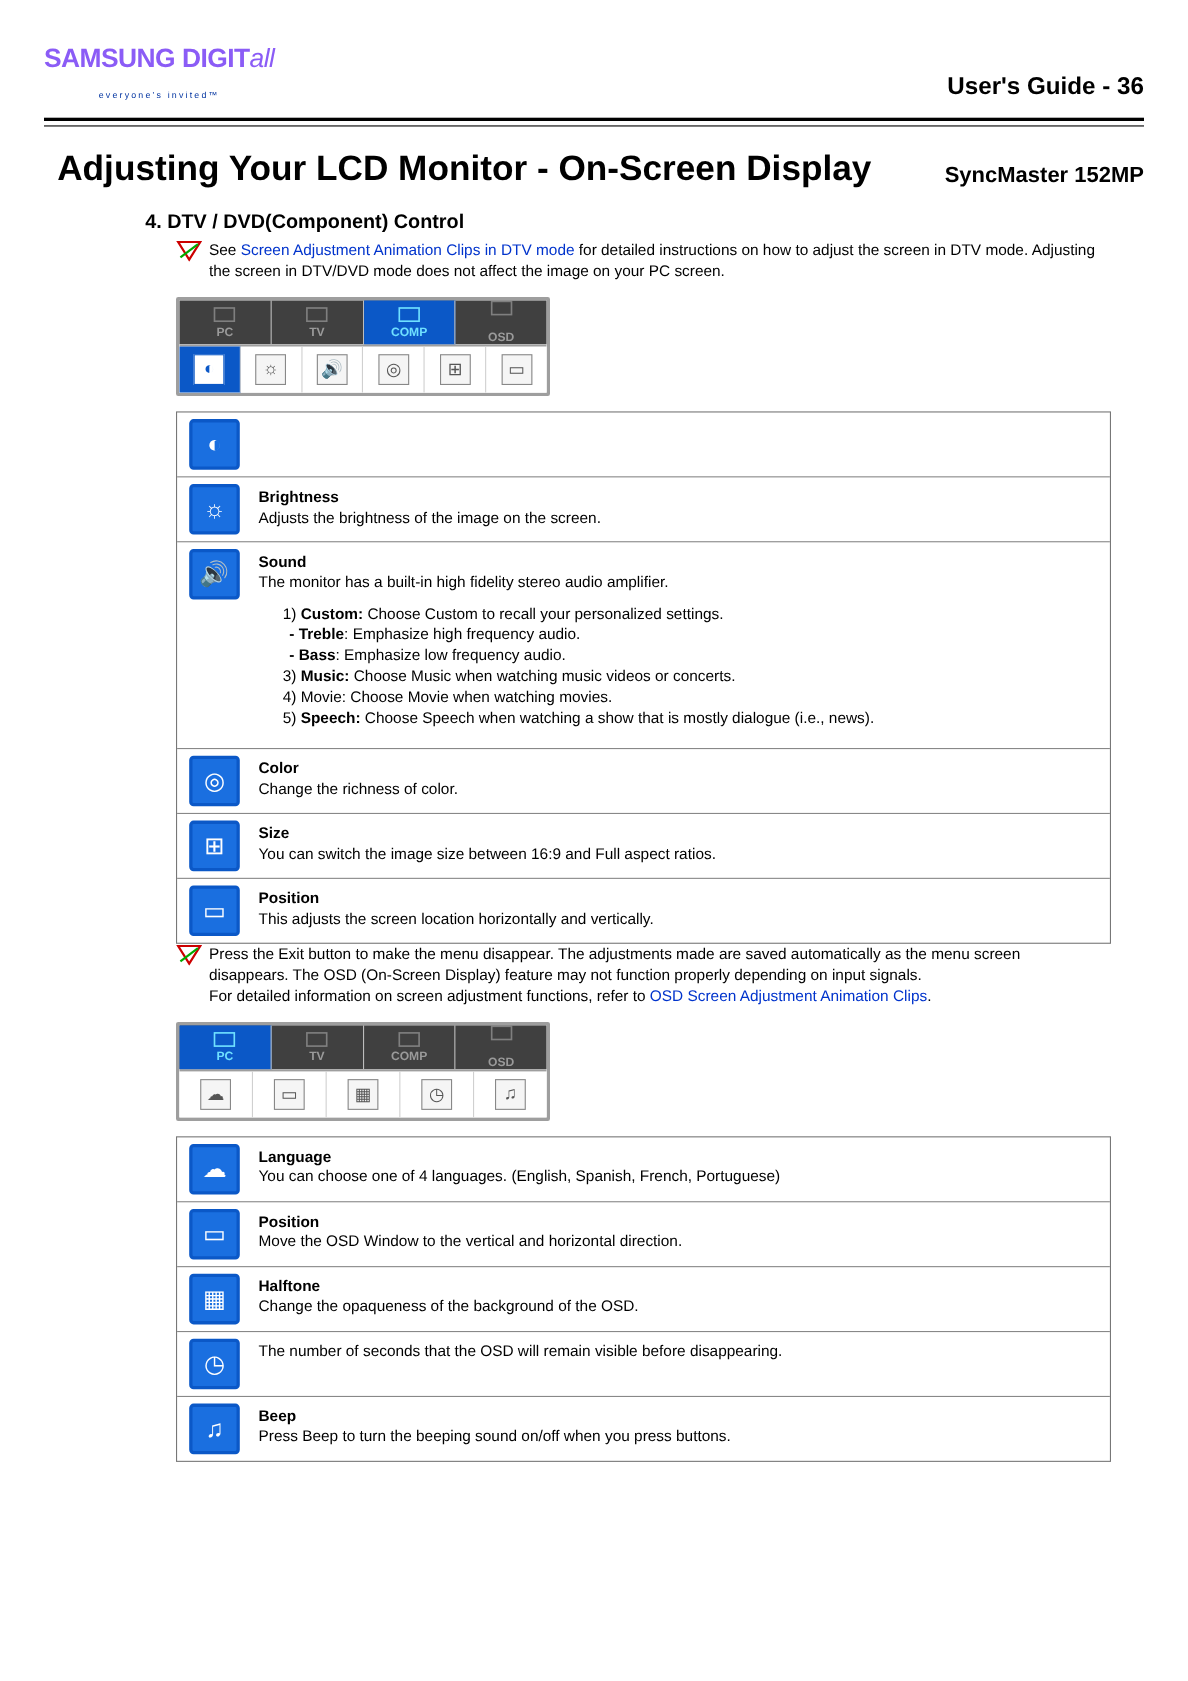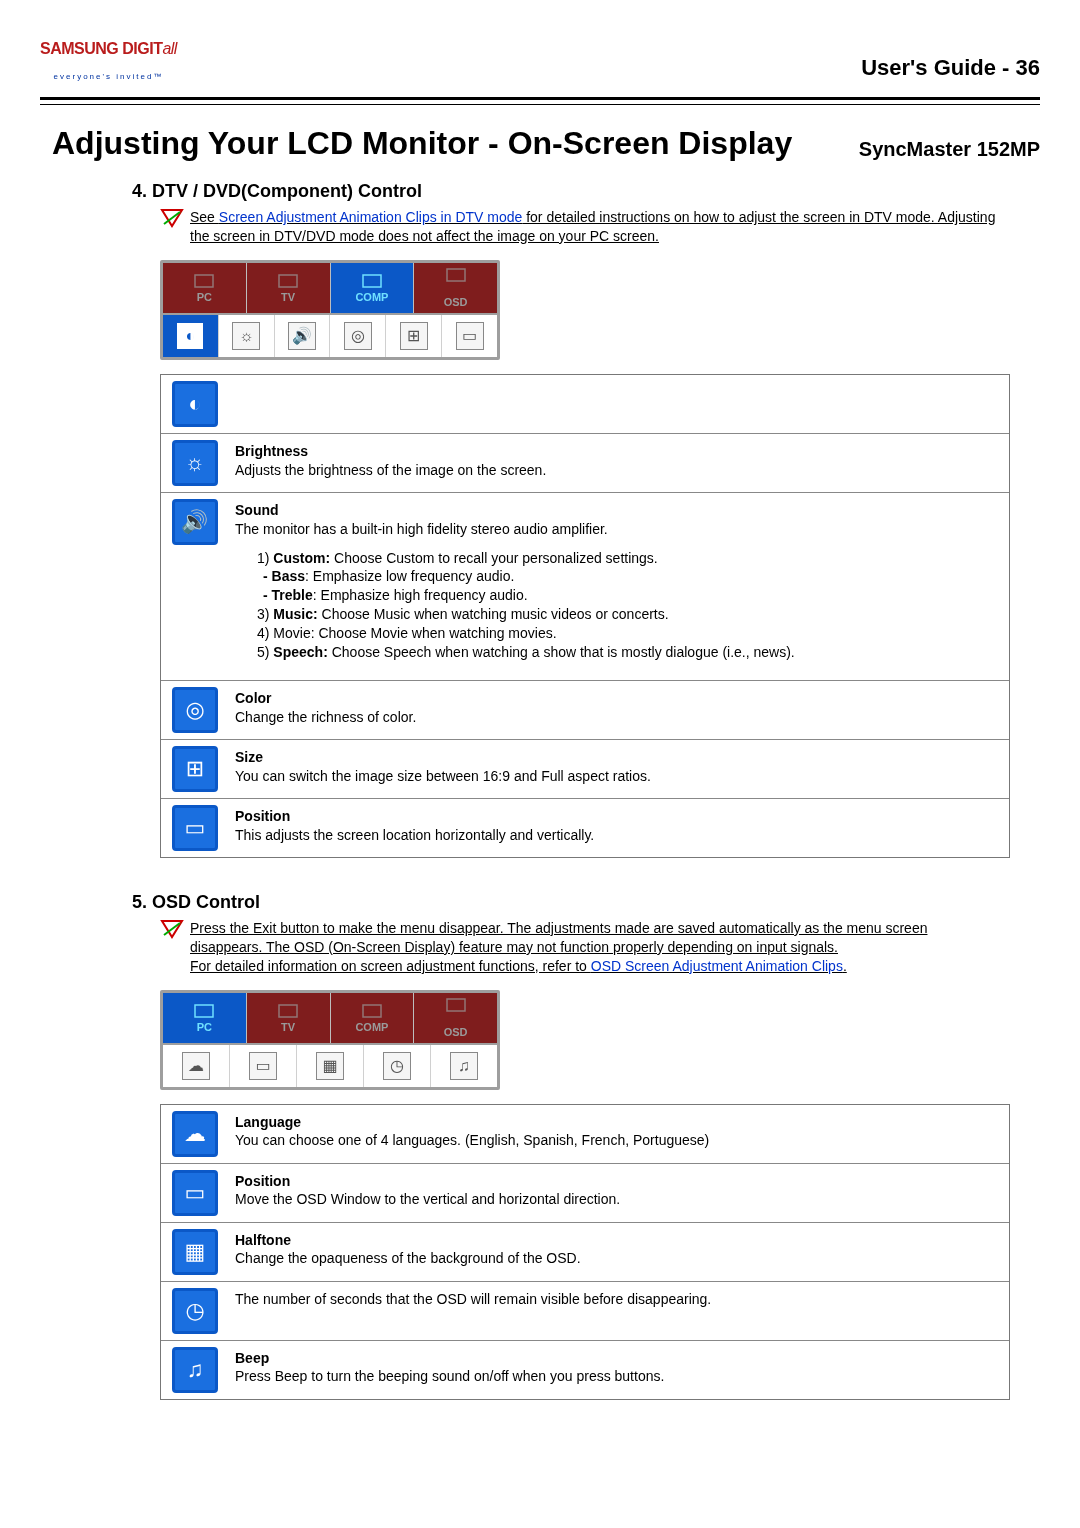--- a/index.html
+++ b/index.html
@@ -20,23 +20,23 @@
     justify-content: space-between;
     align-items: flex-end;
     padding-bottom: 8px;
   }
   .logo {
     display: flex;
     flex-direction: column;
     align-items: center;
   }
   .logo-main {
-    font-size: 16px;
-    font-weight: bold;
-    color: #b91c1c;
+    font-size: 24px;
+    font-weight: bold;
+    color: #8b5cf6;
     letter-spacing: -0.5px;
   }
   .logo-main .ital {
     font-style: italic;
     font-weight: normal;
   }
   .logo-tag {
     font-size: 8px;
     color: #0033a0;
     letter-spacing: 2px;
@@ -71,21 +71,20 @@
   }
   .section-heading {
     font-size: 18px;
     font-weight: bold;
     margin: 20px 0 6px 92px;
   }
   .intro-row {
     display: flex;
     margin-left: 120px;
     margin-right: 40px;
-    text-decoration: underline;
   }
   .intro-icon {
     width: 30px;
     flex-shrink: 0;
   }
   .intro-icon svg { display:block; }
   .intro-text {
     font-size: 14px;
     line-height: 1.35;
   }
@@ -94,22 +93,22 @@
     margin: 14px 0 14px 120px;
     width: 340px;
   }
   .osd-bar {
     border: 3px solid #9e9e9e;
     border-radius: 2px;
     overflow: hidden;
   }
   .osd-tabs {
     display: flex;
-    height: 50px;
-    background: #7f1d1d;
+    height: 40px;
+    background: #404040;
     justify-content: flex-end;
   }
   .osd-tab {
     flex: 1;
     display: flex;
     flex-direction: column;
     align-items: center;
     justify-content: center;
     border-right: 1px solid #bdbdbd;
     font-size: 11px;
@@ -300,22 +299,22 @@
       </div>
       <div class="desc-row">
         <div class="desc-icon-col">
           <div class="bigicon">🔊</div>
         </div>
         <div class="desc-text-col">
           <div class="name">Sound</div>
           <div>The monitor has a built-in high fidelity stereo audio amplifier.</div>
           <div class="sub-list">
             <div class="num"><span>1) </span><span style="font-weight: bold;">Custom:</span><span> Choose Custom to recall your personalized settings.</span></div>
+            <div class="indent"><span style="font-weight: bold;">- Treble</span><span>: Emphasize high frequency audio.</span></div>
             <div class="indent"><span style="font-weight: bold;">- Bass</span><span>: Emphasize low frequency audio.</span></div>
-            <div class="indent"><span style="font-weight: bold;">- Treble</span><span>: Emphasize high frequency audio.</span></div>
             <div class="num"><span>3) </span><span style="font-weight: bold;">Music:</span><span> Choose Music when watching music videos or concerts.</span></div>
             <div class="num"><span>4) </span><span style="font-weight: normal;">Movie:</span><span> Choose Movie when watching movies.</span></div>
             <div class="num"><span>5) </span><span style="font-weight: bold;">Speech:</span><span> Choose Speech when watching a show that is mostly dialogue (i.e., news).</span></div>
           </div>
         </div>
       </div>
       <div class="desc-row">
         <div class="desc-icon-col">
           <div class="bigicon">◎</div>
         </div>
@@ -337,21 +336,20 @@
         <div class="desc-icon-col">
           <div class="bigicon">▭</div>
         </div>
         <div class="desc-text-col">
           <div class="name">Position</div>
           <div>This adjusts the screen location horizontally and vertically.</div>
         </div>
       </div>
     </div>
 
-  <div class="section-heading" style="margin-top:34px">5. OSD Control</div>
   <div class="intro-row">
     <div class="intro-icon">
       <svg width="24" height="20" viewBox="0 0 24 20">
           <polygon points="2,2 22,2 12,18" fill="none" stroke="#c00" stroke-width="2"></polygon>
           <line x1="4" y1="16" x2="20" y2="4" stroke="#0a0" stroke-width="2"></line>
         </svg>
     </div>
     <div class="intro-text">
       <span style="white-space:pre-line">Press the Exit button to make the menu disappear. The adjustments made are saved automatically as the menu screen disappears. The OSD (On-Screen Display) feature may not function properly depending on input signals.
 For detailed information on screen adjustment functions, refer to </span><a class="link">OSD Screen Adjustment Animation Clips</a><span>.</span>

